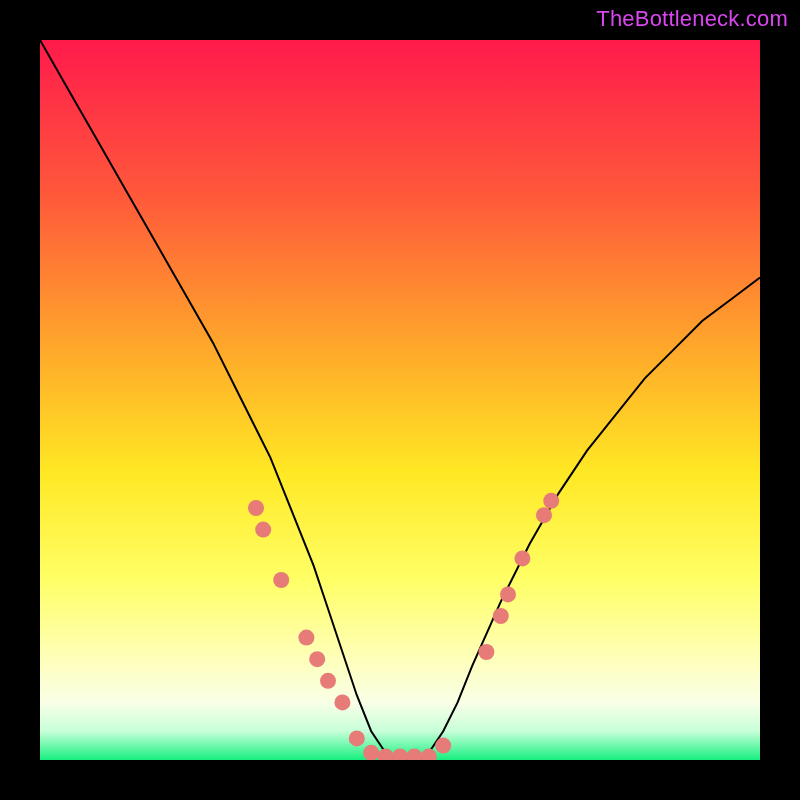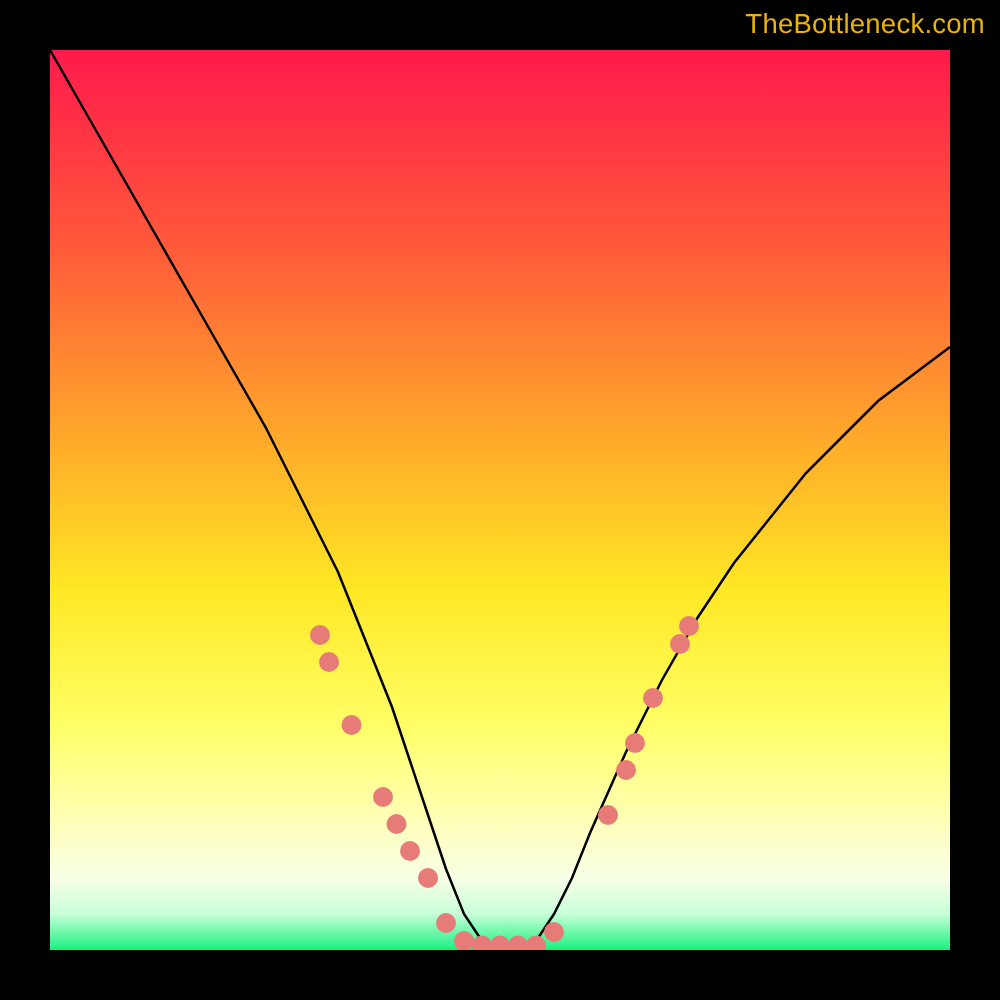--- a/index.html
+++ b/index.html
@@ -24,21 +24,21 @@
     width: 720px;
     height: 720px;
   }
   .plot-area svg {
     display: block;
   }
   .watermark {
     position: absolute;
     top: 6px;
     right: 12px;
-    color: #eab308;
+    color: #d946ef;
     font-size: 22px;
     letter-spacing: 0.2px;
     user-select: none;
   }
 </style>
 </head>
 <body>
 
 <div class="outer">
   <div class="watermark">TheBottleneck.com</div>

